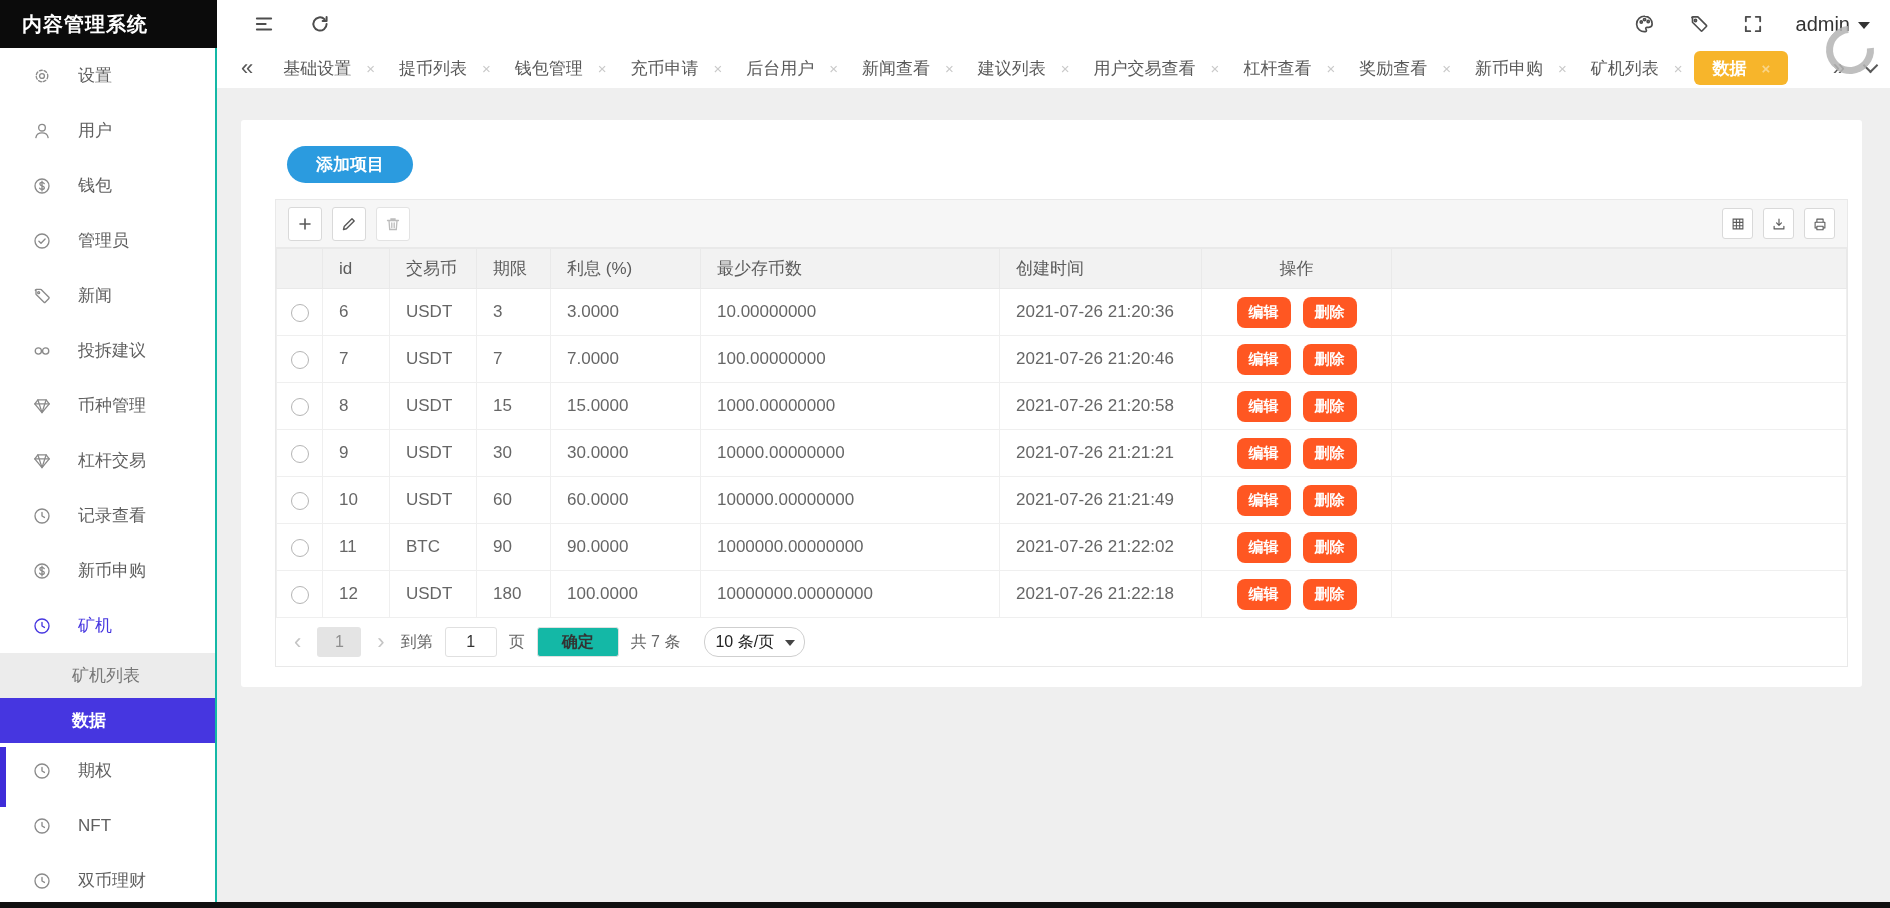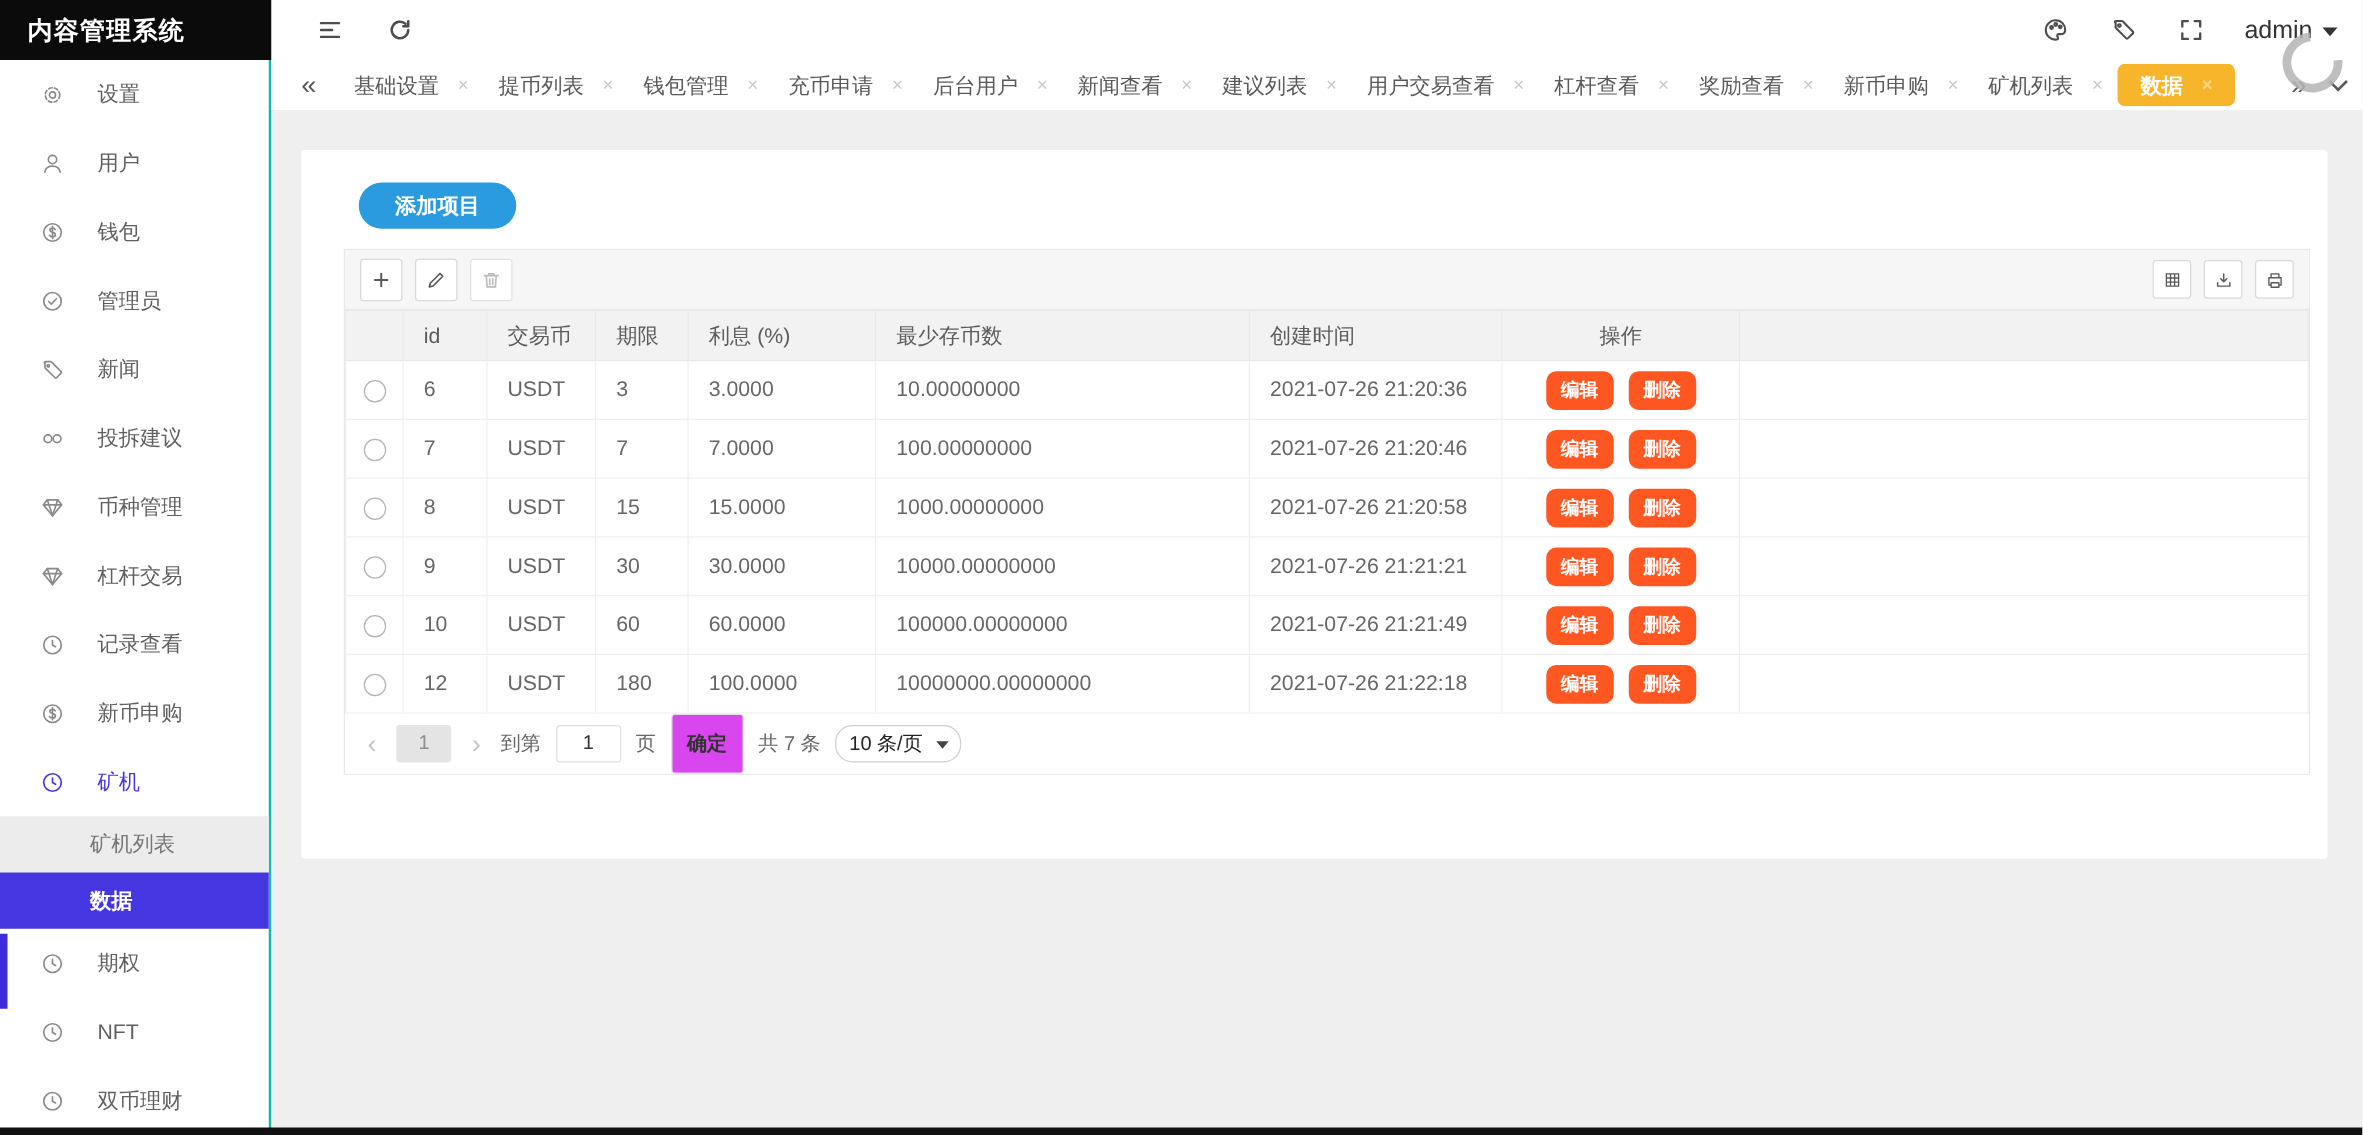--- a/index.html
+++ b/index.html
@@ -66,22 +66,22 @@
   table.data th.center, table.data td.center { text-align:center; padding-left:0; }
   table.data td { height:47px; padding-left:16px; border:1px solid #efefef; background:#fff; }
   .radio { display:inline-block; width:18px; height:18px; border:1px solid #b5b5b5; border-radius:50%; background:#fff; cursor:pointer; vertical-align:middle; }
   .act-btn { display:inline-block; border:none; padding:6px 12px; background:#ff5722; color:#fff; font-size:15px; font-weight:bold; border-radius:8px; font-family:"Liberation Sans",sans-serif; cursor:pointer; }
   .act-btn + .act-btn { margin-left:12px; }
 
   .pager { height:48px; display:flex; align-items:center; gap:12px; padding-left:14px; font-size:16px; color:#666; background:#fff; }
   .pg-arrow { font-size:22px; color:#c4c4c4; line-height:1; cursor:pointer; padding:0 4px; }
   .pg-curr { min-width:44px; height:30px; background:#e4e4e4; border-radius:3px; color:#8f8f8f; display:flex; align-items:center; justify-content:center; }
   .pg-input { width:52px; height:30px; border:1px solid #e0e0e0; border-radius:3px; text-align:center; font-size:16px; color:#333; font-family:"Liberation Sans",sans-serif; }
-  .pg-btn { height:48px; padding:0 12px; background:#d946ef; border:1px solid #e0e0e0; border-radius:3px; font-size:16px; font-weight:bold; color:#333; font-family:"Liberation Sans",sans-serif; cursor:pointer; }
-  .pg-select { position:relative; height:30px; border:1px solid #cfcfcf; border-radius:14px; display:flex; align-items:center; padding:0 30px 0 10px; cursor:pointer; color:#222; }
+  .pg-btn { height:30px; padding:0 24px; background:#14b8a6; border:1px solid #e0e0e0; border-radius:3px; font-size:16px; font-weight:bold; color:#333; font-family:"Liberation Sans",sans-serif; cursor:pointer; }
+  .pg-select { position:relative; height:30px; border:1px solid #cfcfcf; border-radius:14px; display:flex; align-items:center; padding:0 30px 0 10px; cursor:pointer; color:#222;margin-left:12px; }
   .pg-select .sel-caret { position:absolute; right:9px; top:12px; width:0; height:0; border-left:5px solid transparent; border-right:5px solid transparent; border-top:6px solid #444; }
 
   .bottom-strip { position:absolute; left:0; bottom:0; width:1890px; height:6px; background:#101010; z-index:10; }
 </style>
 </head>
 <body>
 
 <div class="topbar">
   <div class="brand">内容管理系统</div>
   <div class="topbar-left-icons">
@@ -437,20 +437,31 @@
               <td>USDT</td>
               <td>60</td>
               <td>60.0000</td>
               <td>100000.00000000</td>
               <td>2021-07-26 21:21:49</td>
               <td class="center"><button class="act-btn">编辑</button><button class="act-btn">删除</button></td>
               <td></td>
             </tr>
             <tr>
               <td class="center"><span class="radio"></span></td>
+              <td>11</td>
+              <td>BTC</td>
+              <td>90</td>
+              <td>90.0000</td>
+              <td>1000000.00000000</td>
+              <td>2021-07-26 21:22:02</td>
+              <td class="center"><button class="act-btn">编辑</button><button class="act-btn">删除</button></td>
+              <td></td>
+            </tr>
+            <tr>
+              <td class="center"><span class="radio"></span></td>
               <td>12</td>
               <td>USDT</td>
               <td>180</td>
               <td>100.0000</td>
               <td>10000000.00000000</td>
               <td>2021-07-26 21:22:18</td>
               <td class="center"><button class="act-btn">编辑</button><button class="act-btn">删除</button></td>
               <td></td>
             </tr>
           </tbody>

